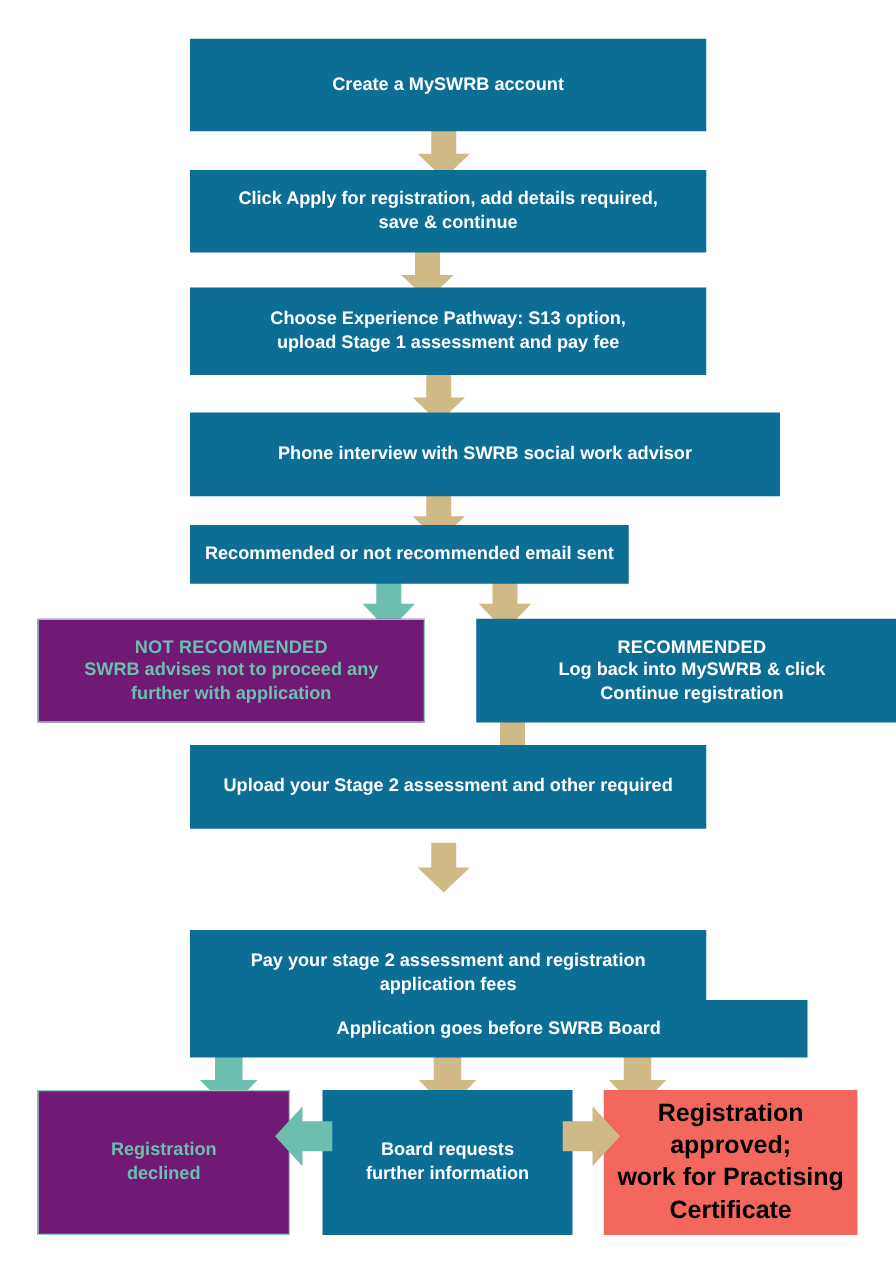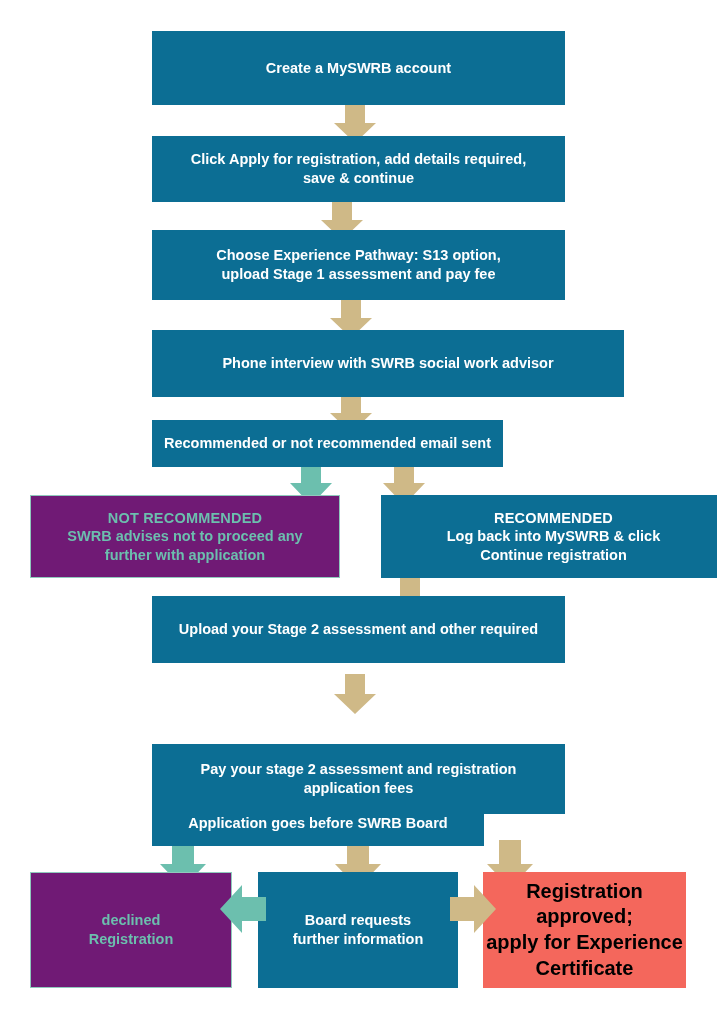--- a/index.html
+++ b/index.html
@@ -208,41 +208,41 @@
     </div>
   </div>
 
   <div class="node node-blue" style="left:152px; top:700px; width:413px; height:70px;margin-top:44px;">
     <div class="txt">
       <div>Pay your stage 2 assessment and registration</div>
       <div>application fees</div>
     </div>
   </div>
 
-  <div class="node node-blue" style="left:152px; top:800px; width:332px; height:46px;">
+  <div class="node node-blue" style="left:152px; top:800px; width:494px; height:46px;">
     <div class="txt">
       <div>Application goes before SWRB Board</div>
     </div>
   </div>
 
   <div class="node node-outline" style="left:30px; top:872px; width:202px; height:116px;">
     <div class="txt">
+      <div>Registration</div>
       <div>declined</div>
-      <div>Registration</div>
     </div>
   </div>
 
   <div class="node node-blue" style="left:258px; top:872px; width:200px; height:116px;justify-content:flex-end;">
     <div class="txt">
       <div>Board requests</div>
       <div>further information</div>
     </div>
   </div>
 
   <div class="node node-red" style="left:483px; top:872px; width:203px; height:116px;">
     <div class="txt">
       <div>Registration approved;</div>
-      <div>apply for Experience</div>
+      <div>work for Practising</div>
       <div>Certificate</div>
     </div>
   </div>
 
 </div>
 
 </body></html>

